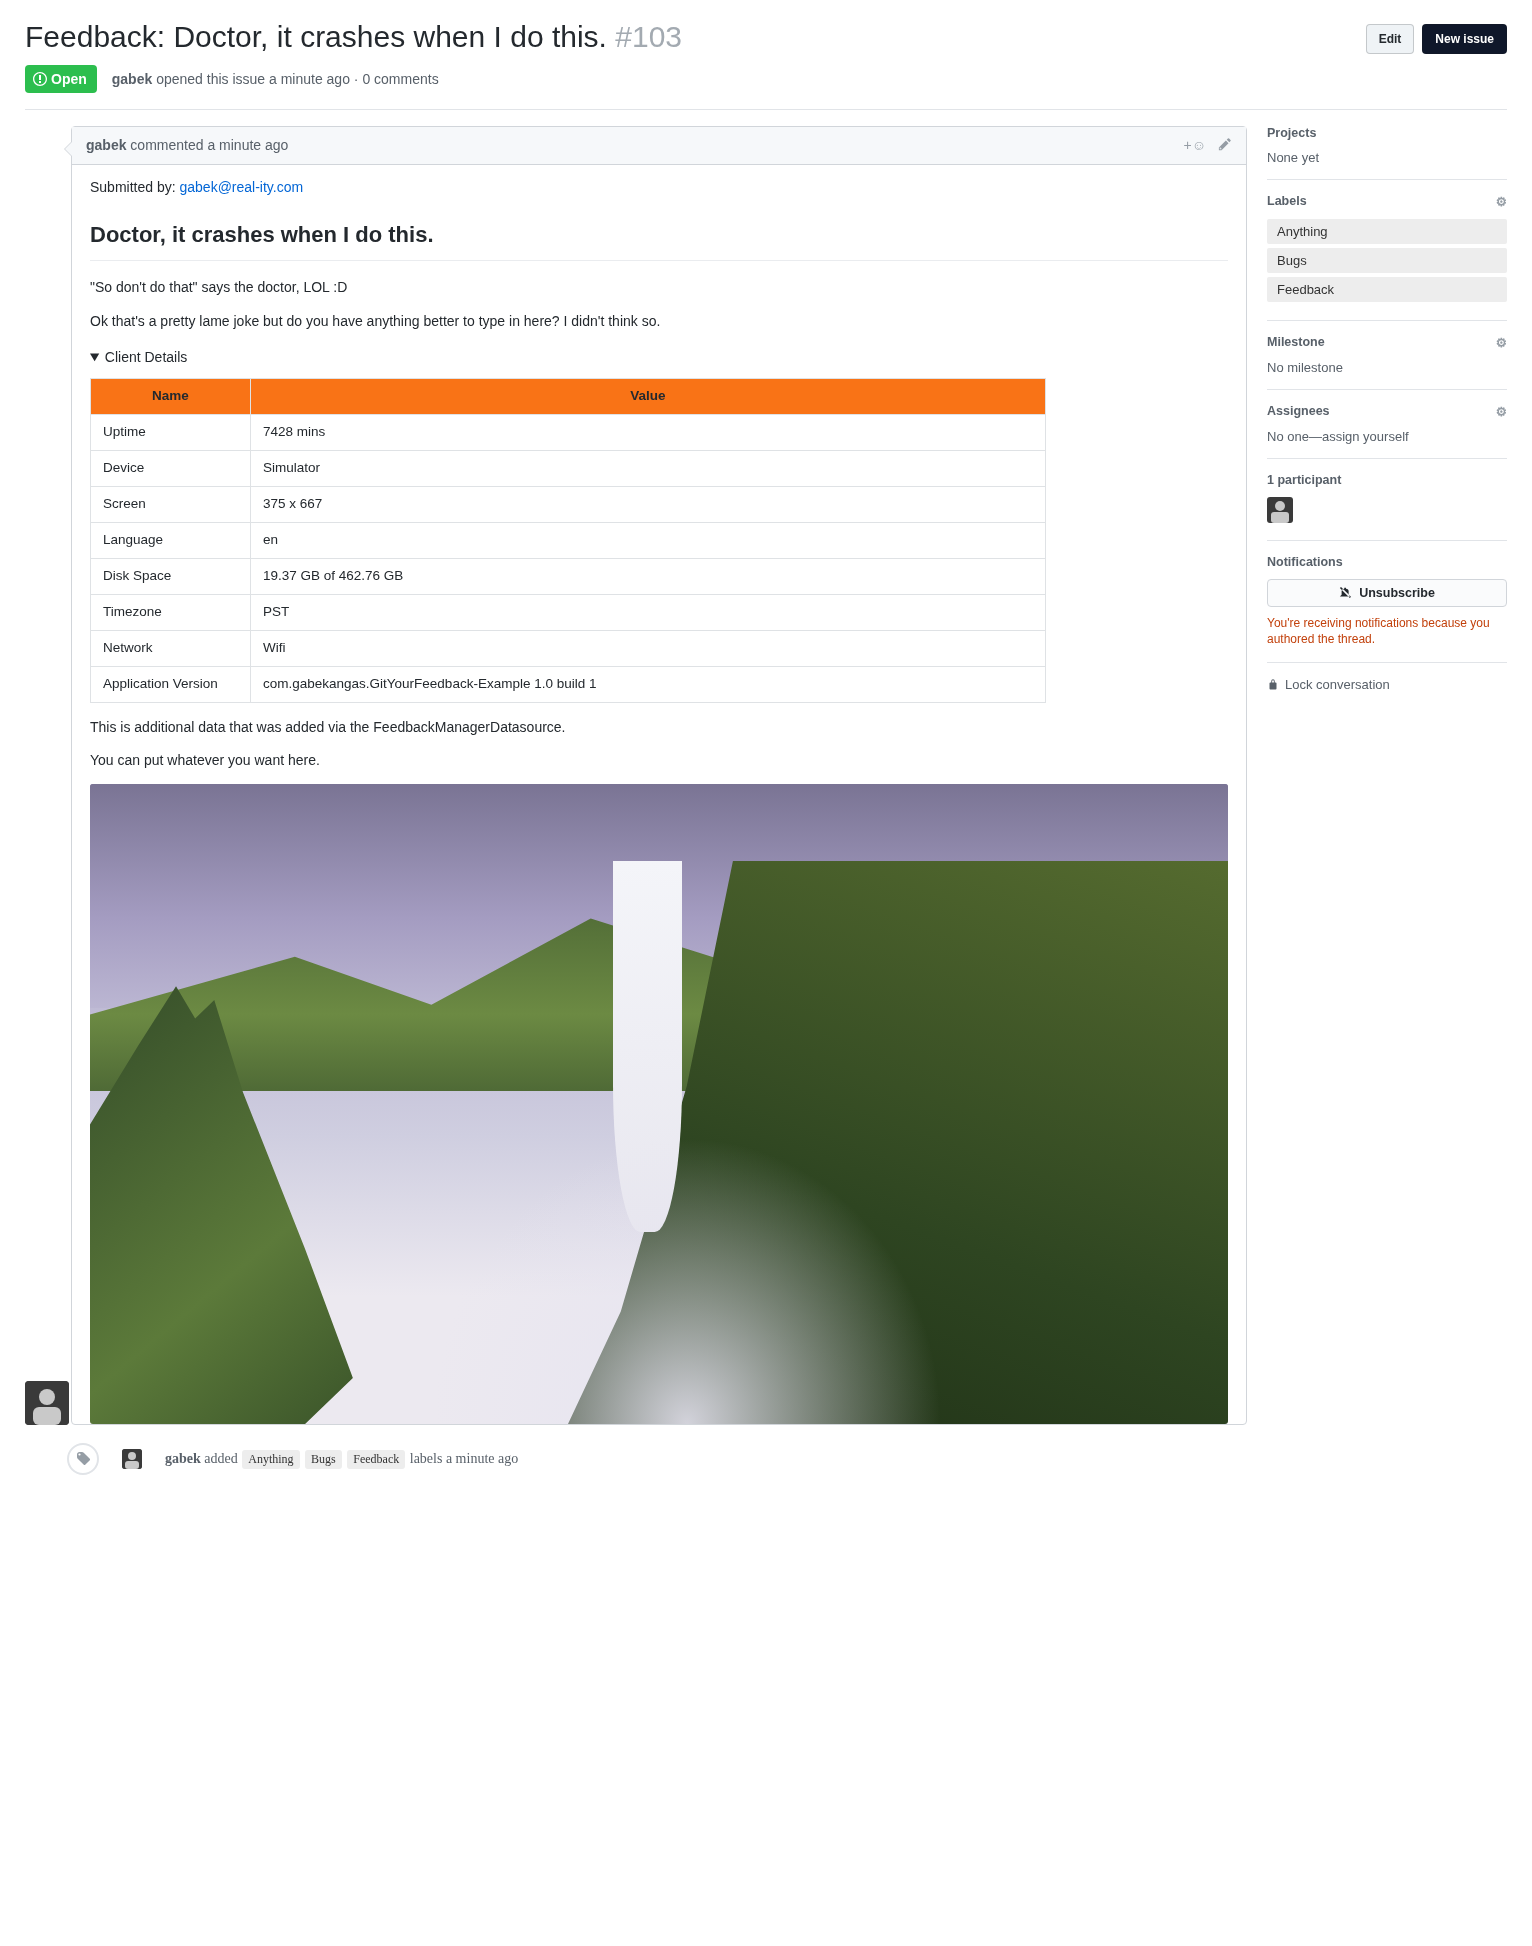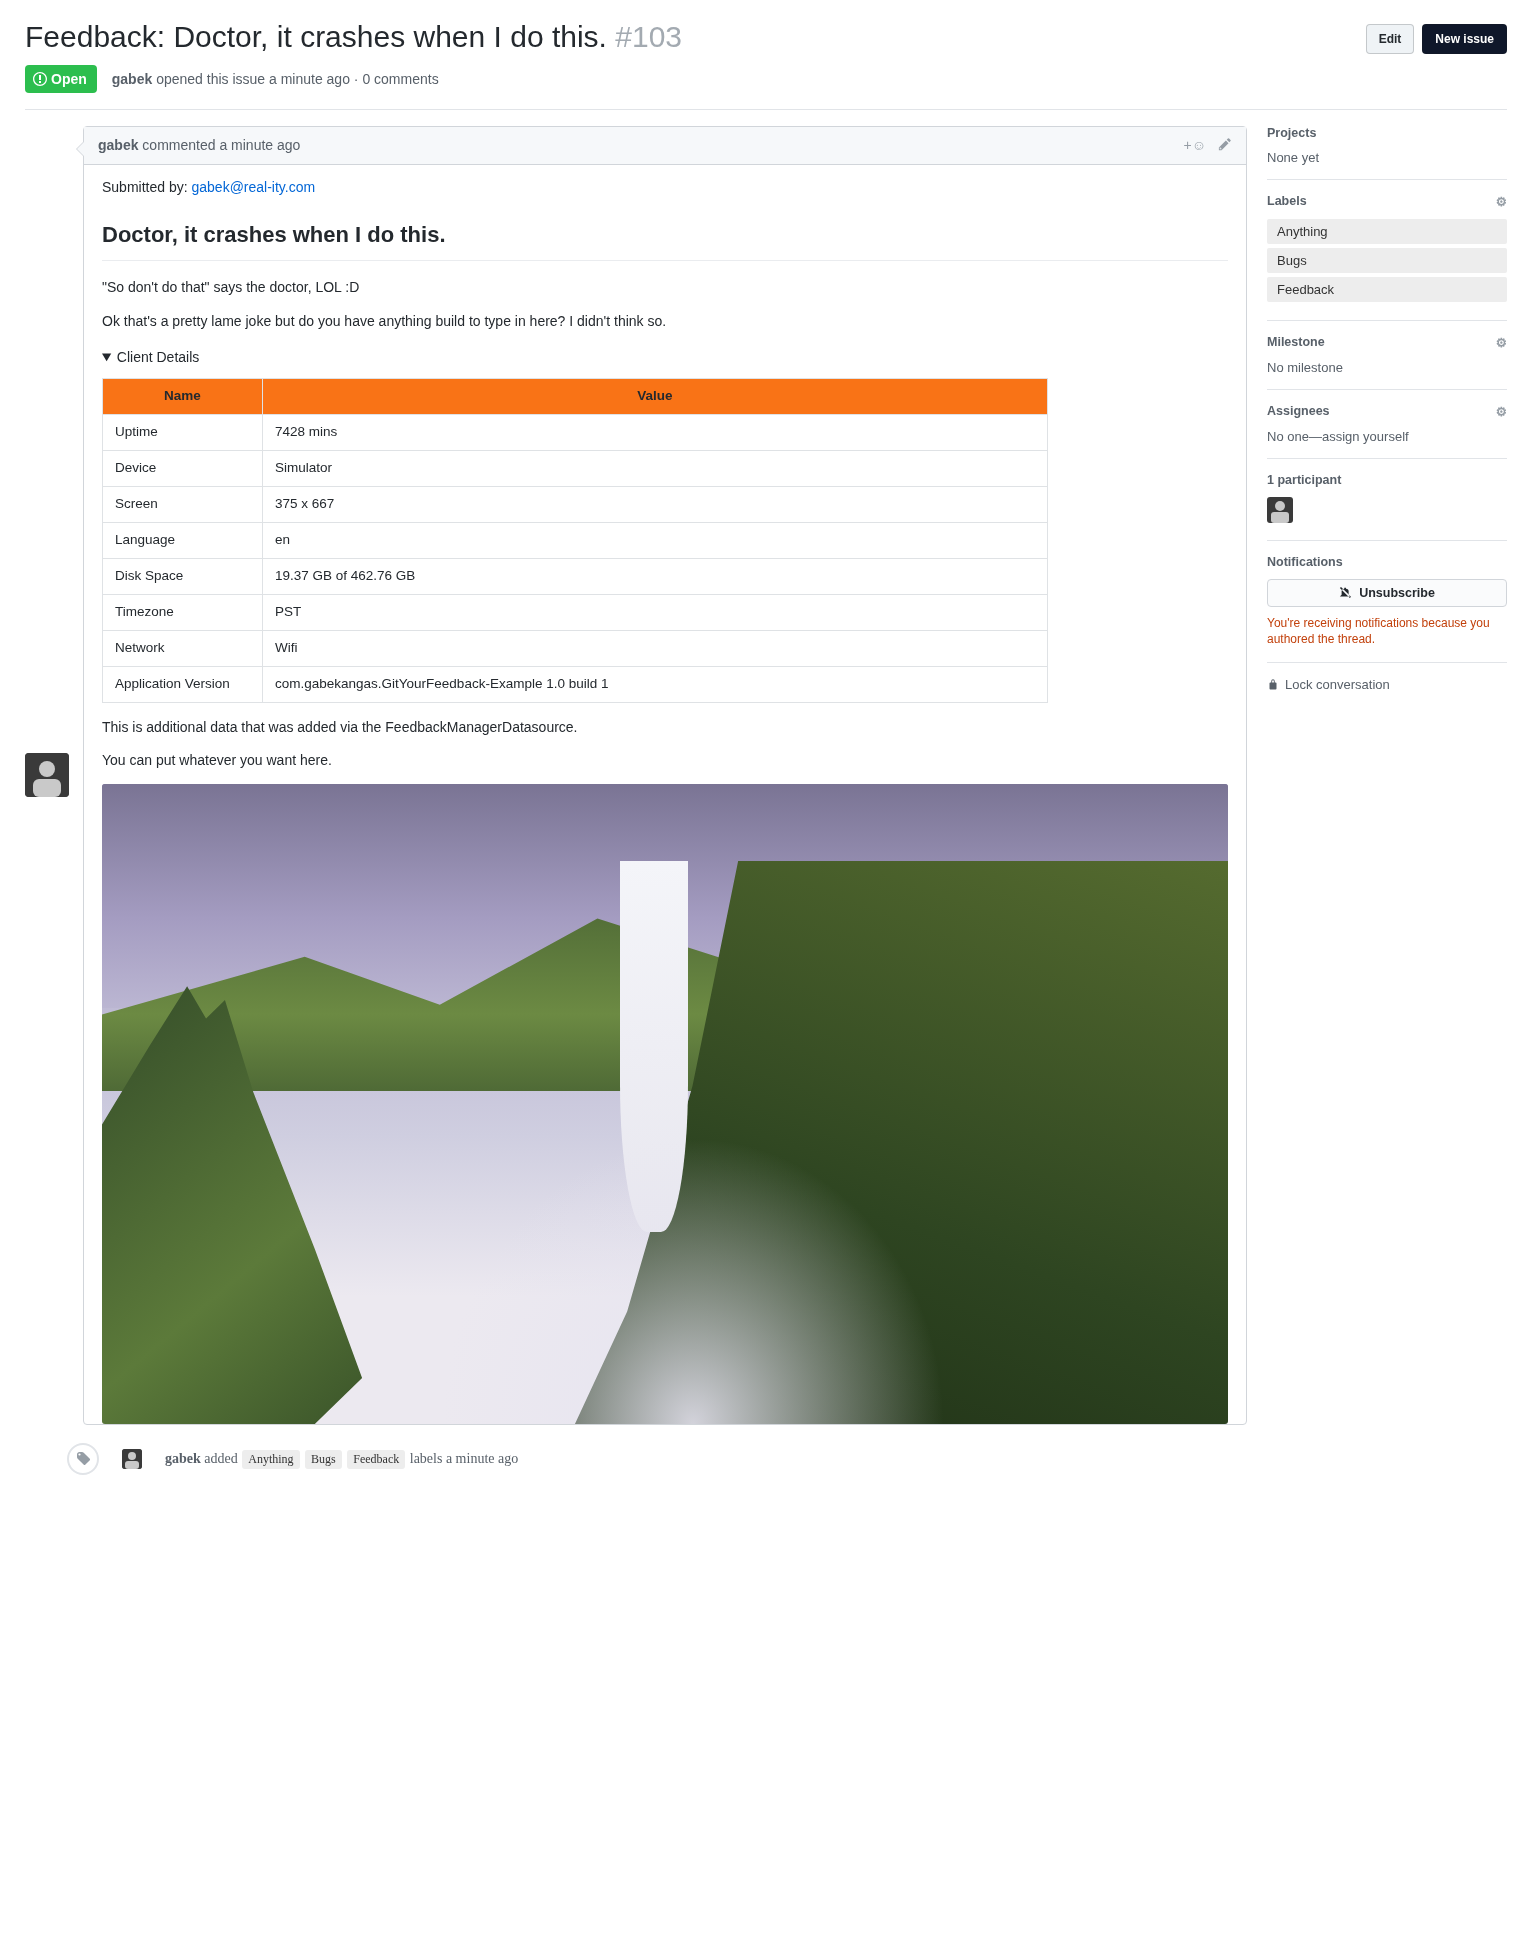--- a/index.html
+++ b/index.html
@@ -23,21 +23,21 @@
   .state-badge { background:#2cbe4e; color:#fff; padding:6px 10px 6px 8px; border-radius:4px; font-weight:600; font-size:14px; display:inline-flex; align-items:center; gap:4px;}
   .state-badge svg{fill:#fff;}
   .author-strong { font-weight:600; color:#586069;}
   hr.sep { border:none; border-top:1px solid #e1e4e8; margin:16px 0; }
   .columns { display:flex; gap:20px; }
   .main-col { flex:1; min-width:0;}
   .sidebar { width:240px; font-size:13px; color:#586069;}
   .avatar { width:44px; height:44px; border-radius:4px; background:#555; flex:none; overflow:hidden;}
   .avatar-sm { width:20px; height:20px; border-radius:3px; background:#555; display:inline-block; vertical-align:middle; overflow:hidden;}
   .avatar svg, .avatar-sm svg{display:block;}
-  .timeline-row { display:flex; gap:14px; align-items:center;}
+  .timeline-row { display:flex; gap:2px; align-items:flex-end;}
   .comment-box { flex:1; border:1px solid #d1d5da; border-radius:4px; position:relative; min-width:0; }
   .comment-box::before {
     content:""; position:absolute; left:-8px; top:14px;
     border:8px solid transparent; border-right-color:#d1d5da; border-left:0;
   }
   .comment-box::after {
     content:""; position:absolute; left:-7px; top:14px;
     border:8px solid transparent; border-right-color:#f6f8fa; border-left:0;
   }
   .comment-header { background:#f6f8fa; border-bottom:1px solid #d1d5da; padding:10px 14px; font-size:14px; color:#586069; display:flex; align-items:center;}
@@ -132,21 +132,21 @@
                 </svg>
             </span>
           </div>
         </div>
         <div class="comment-body">
           <p>
             <span>Submitted by: </span><a href="#">gabek@real-ity.com</a>
           </p>
           <h2>Doctor, it crashes when I do this.</h2>
           <p>"So don't do that" says the doctor, LOL :D</p>
-          <p>Ok that's a pretty lame joke but do you have anything build to type in here? I didn't think so.</p>
+          <p>Ok that's a pretty lame joke but do you have anything better to type in here? I didn't think so.</p>
           <details class="dtl" open="">
             <summary>Client Details</summary>
             <table class="details-table">
               <thead>
                 <tr>
                   <th>Name</th>
                   <th>Value</th>
                 </tr>
               </thead>
               <tbody id="details-tbody">

